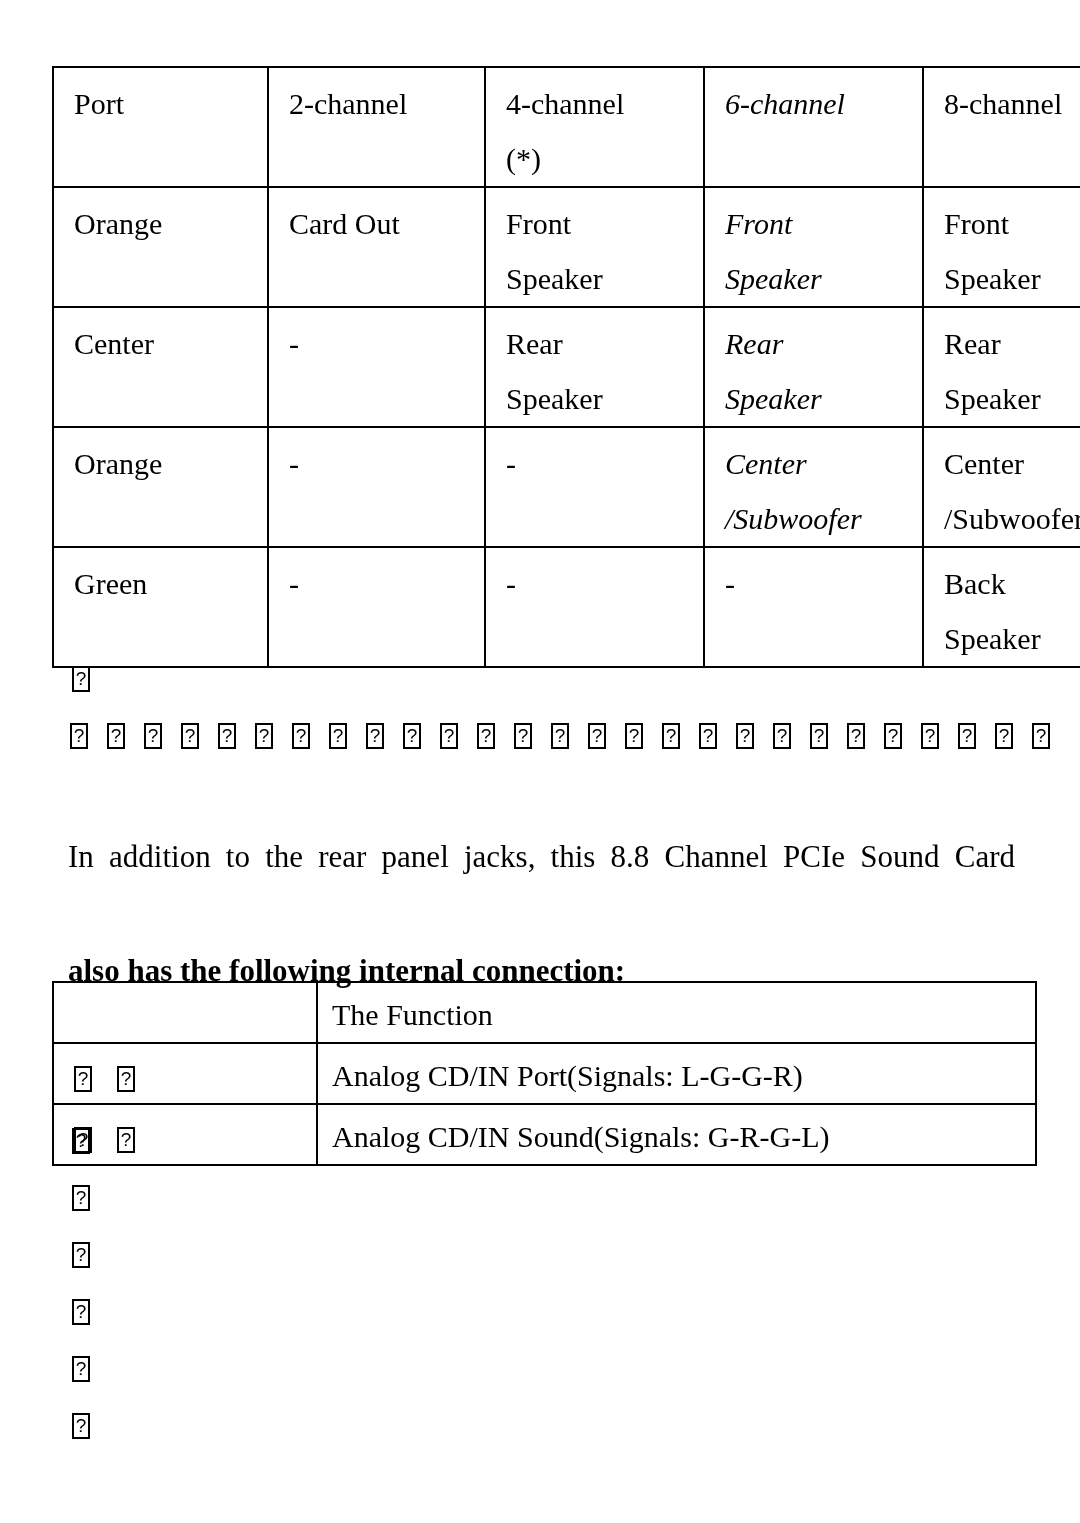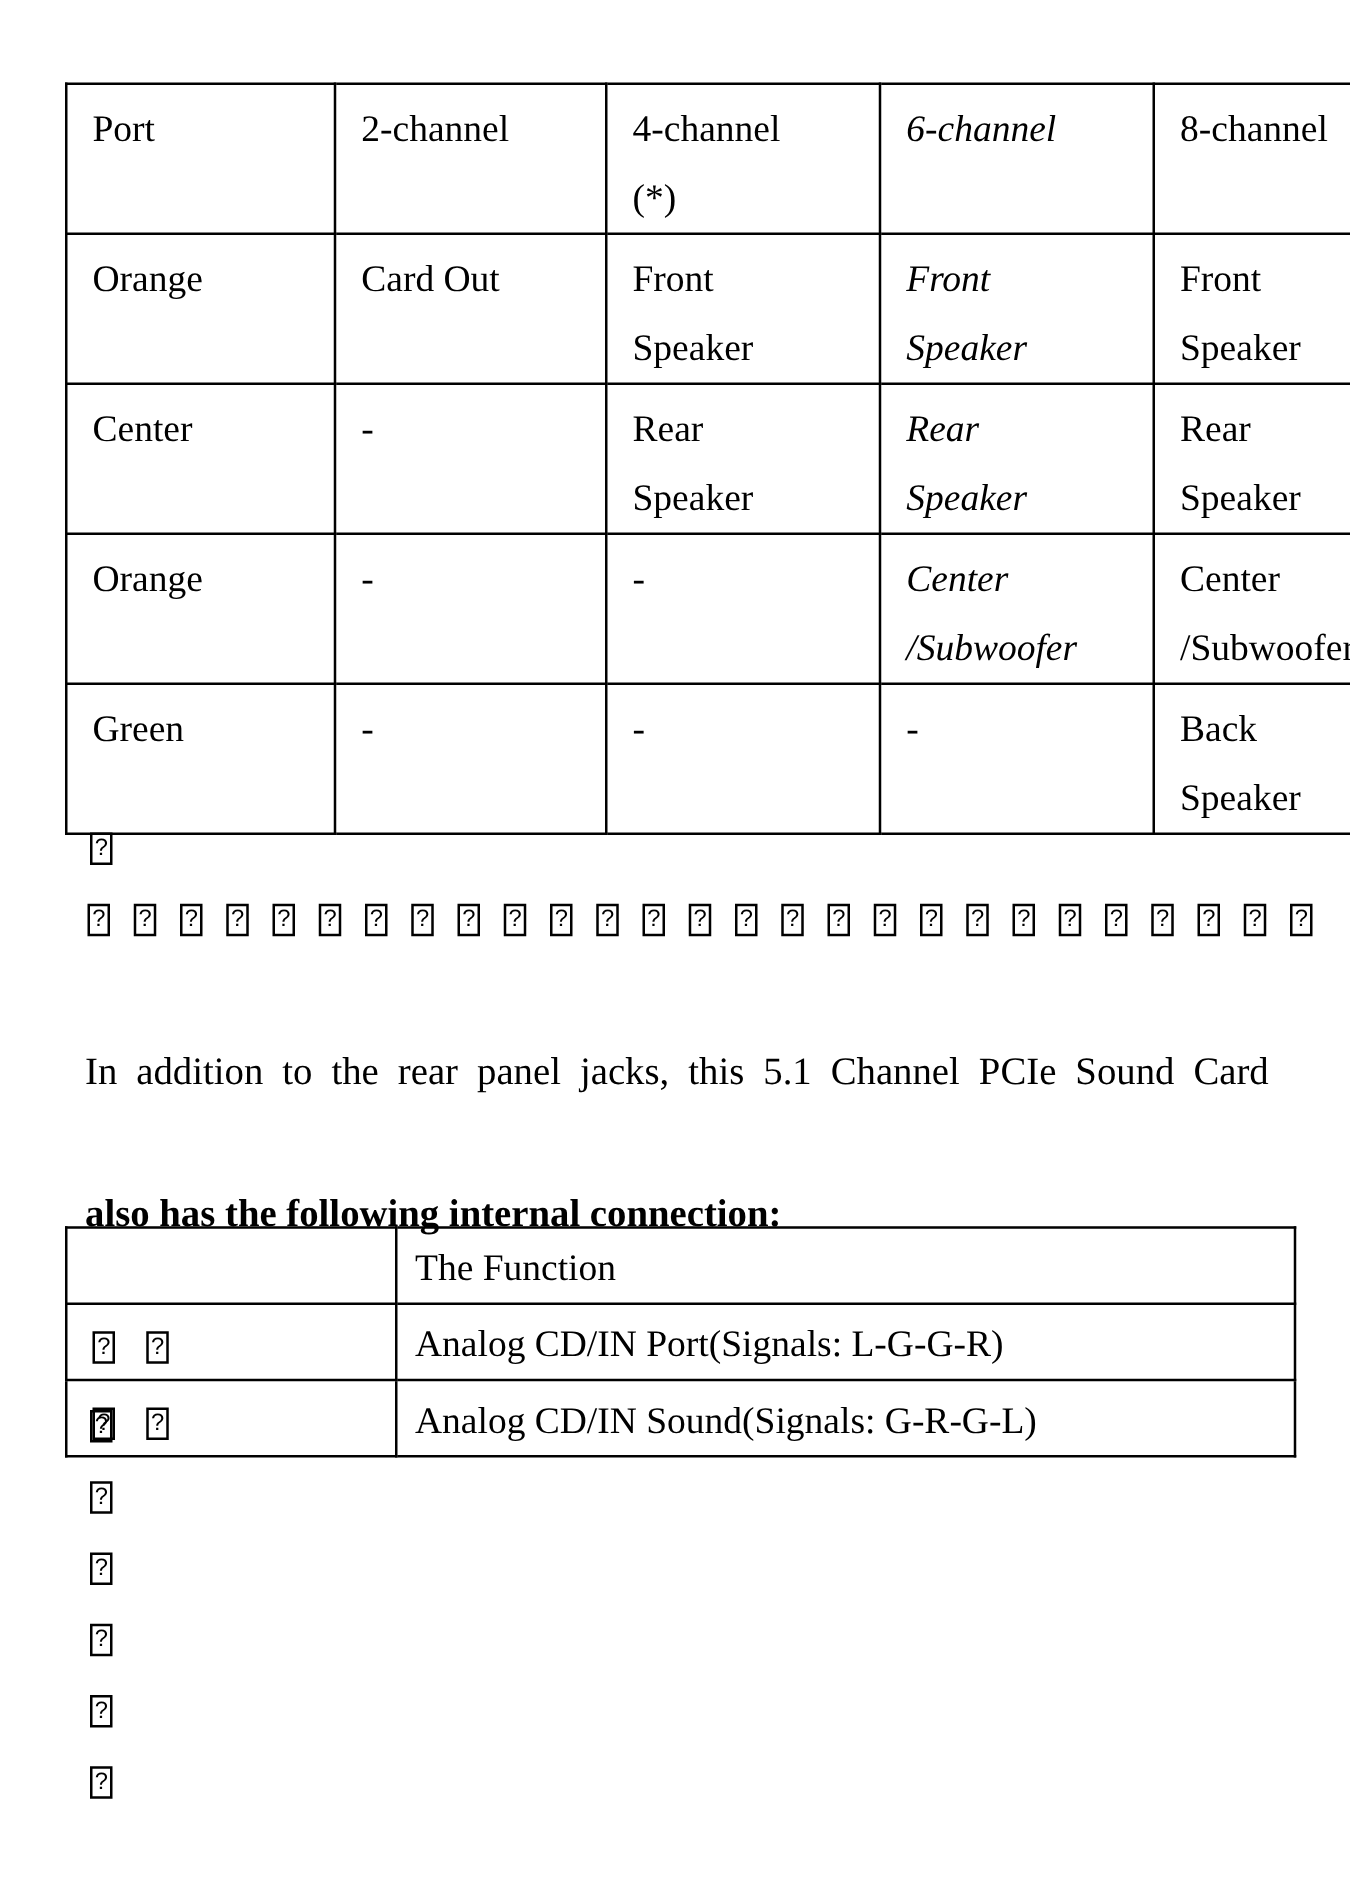--- a/index.html
+++ b/index.html
@@ -188,21 +188,21 @@
           <span class="cellline">Speaker</span>
         </td>
       </tr>
     </tbody>
   </table>
 
   <div class="tofu-row" id="tofu-single-top"><span class="tofu">?</span></div>
   <div class="tofu-row" id="tofu-long-row"><span class="tofu">?</span><span class="tofu">?</span><span class="tofu">?</span><span class="tofu">?</span><span class="tofu">?</span><span class="tofu">?</span><span class="tofu">?</span><span class="tofu">?</span><span class="tofu">?</span><span class="tofu">?</span><span class="tofu">?</span><span class="tofu">?</span><span class="tofu">?</span><span class="tofu">?</span><span class="tofu">?</span><span class="tofu">?</span><span class="tofu">?</span><span class="tofu">?</span><span class="tofu">?</span><span class="tofu">?</span><span class="tofu">?</span><span class="tofu">?</span><span class="tofu">?</span><span class="tofu">?</span><span class="tofu">?</span><span class="tofu">?</span><span class="tofu">?</span></div>
 
   <div id="intro-paragraph">
-    <span class="ln1">In addition to the rear panel jacks, this 5.1 Channel PCIe Sound Card</span>
+    <span class="ln1">In addition to the rear panel jacks, this 8.8 Channel PCIe Sound Card</span>
     <span class="ln2">also has the following internal connection:</span>
   </div>
 
   <table class="doc" id="table-internal">
     <tbody>
       <tr>
         <td class="lbl">
           <span class="cellline"></span>
         </td>
         <td class="fn">

